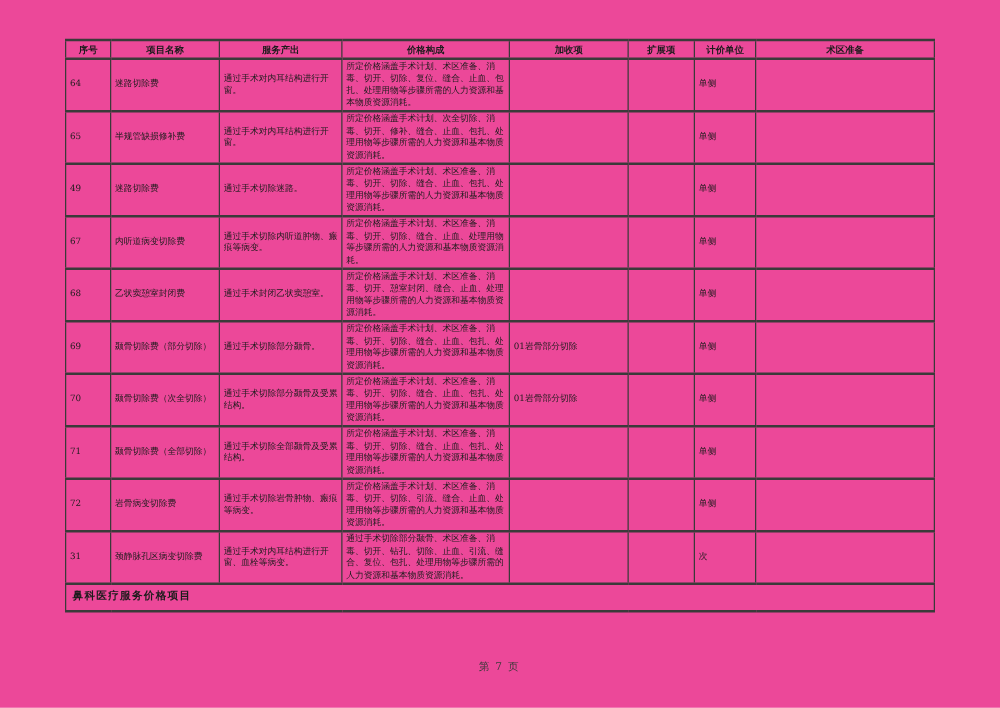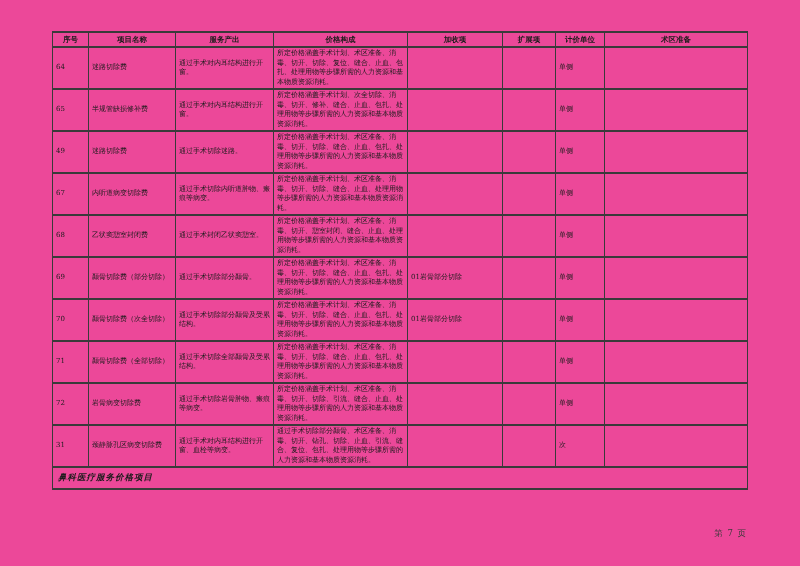--- a/index.html
+++ b/index.html
@@ -44,29 +44,28 @@
     padding: 1px 3px;
     vertical-align: middle;
     text-align: left;
     word-break: break-all;
   }
   .price-table td.c-center { }
   .price-table tr.section-row { height: 22px; }
   .price-table tr.section-row td {
     font-size: 8.5px;
     font-weight: bold;
-    font-style: italic;
     padding: 2px 5px;
     text-align: left;
     letter-spacing: 1px;
   }
   .page-footer {
     position: absolute;
     top: 528px; left: 52px; width: 695px;
-    text-align: right;
+    text-align: center;
     font-size: 8.5px;
     color: #3a3a3a;
     letter-spacing: 1px;
   }
 </style>
 </head>
 <body>
 
 <div class="sheet">
 

